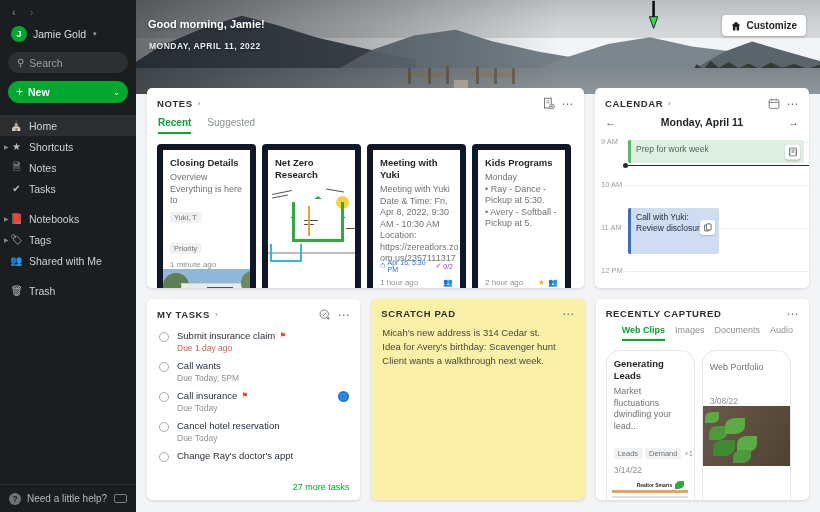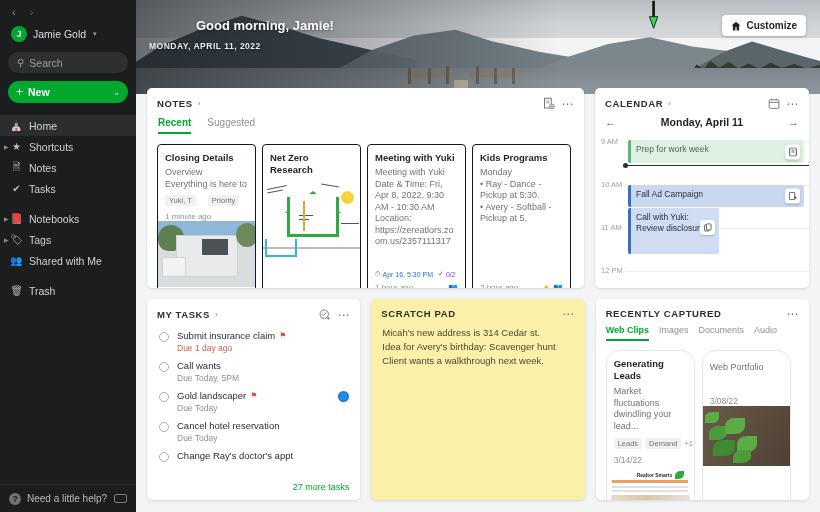--- a/index.html
+++ b/index.html
@@ -91,21 +91,21 @@
   .trees { position: absolute; left: 555px; top: 52px; width: 140px; height: 22px;
            background: #2f3b33; clip-path: polygon(0% 100%, 4% 56%, 9% 78%, 14% 40%, 20% 72%, 27% 46%, 34% 74%, 41% 52%, 49% 76%, 57% 48%, 65% 72%, 74% 54%, 83% 76%, 92% 58%, 100% 80%, 100% 100%); }
   .lake { position: absolute; left: 0; right: 0; top: 68px; height: 26px;
           background: linear-gradient(#7e868c, #90979c); }
   .dock { position: absolute; background: #b5a894; }
   .dock-main { left: 318px; top: 80px; width: 14px; height: 14px; background: #c3b7a3; }
   .dock-l { left: 270px; top: 72px; width: 45px; height: 5px; background: #8d8373; }
   .dock-r { left: 334px; top: 72px; width: 45px; height: 5px; background: #8d8373; }
   .post { position: absolute; width: 3px; background: #6f6455; }
   .hero-shade { position: absolute; inset: 0; background: linear-gradient(90deg, rgba(22,26,30,.62) 0%, rgba(22,26,30,.28) 36%, rgba(22,26,30,0) 62%); }
-  .greet { position: absolute; left: 12px; top: 18px; color: #fff; font-size: 13px; font-weight: bold; text-shadow: 0 1px 3px rgba(0,0,0,.45); margin-left: 48px; }
+  .greet { position: absolute; left: 12px; top: 18px; color: #fff; font-size: 11px; font-weight: bold; text-shadow: 0 1px 3px rgba(0,0,0,.45); }
   .datesub { position: absolute; left: 13px; top: 41px; color: #e8eaec; font-size: 8.5px; font-weight: bold; letter-spacing: .5px; text-shadow: 0 1px 3px rgba(0,0,0,.5); }
   .customize {
     position: absolute; right: 14px; top: 15px; background: #fff; border-radius: 4px;
     height: 21px; display: flex; align-items: center; gap: 5px; padding: 0 9px;
     font-size: 10px; font-weight: bold; color: #1f2225; cursor: pointer; box-shadow: 0 1px 3px rgba(0,0,0,.25);
   }
   .cursor { position: absolute; left: 513px; top: 0px; width: 10px; height: 30px; }
 
   
   .grid { position: absolute; left: 0; right: 0; top: 88px; bottom: 0; padding: 0 11px; }
@@ -122,27 +122,27 @@
   .mini-ic { width: 12px; height: 13px; cursor: pointer; }
 
   .tabs { display: flex; gap: 16px; padding: 7px 11px 0 11px; }
   .tab { font-size: 10px; color: #8c9194; padding-bottom: 4px; cursor: pointer; }
   .tab.active { color: #00a82d; font-weight: bold; border-bottom: 2px solid #00a82d; }
 
   
   .notes-panel { width: 437px; height: 200px; }
   .note-strip { display: flex; gap: 6px; padding: 10px 0 0 10px; overflow: hidden; height: 165px; }
   .note {
-    width: 99px; flex: 0 0 99px; border: 1px solid #0f172a; border-radius: 4px;
+    width: 99px; flex: 0 0 99px; border: 6px solid #0f172a; border-radius: 4px;
     height: 155px; position: relative; overflow: hidden; cursor: pointer; background: #fff;
   }
   .note-body { padding: 7px 7px 0 7px; }
   .note-title { font-size: 9.5px; font-weight: bold; color: #1f2225; line-height: 12px; margin-bottom: 3px; }
   .note-snip { font-size: 9px; color: #6f7477; line-height: 11.5px; }
-  .note-tags { display: flex; gap: 12px; margin-top: 5px; flex-wrap: wrap; }
+  .note-tags { display: flex; gap: 20px; margin-top: 5px; flex-wrap: wrap; }
   .tag { background: #f0f1f2; border-radius: 2px; font-size: 7.5px; color: #6f7477; padding: 1px 4px; }
   .note-time { font-size: 8px; color: #8c9194; margin-top: 6px; }
   .note-foot {
     position: absolute; left: 7px; right: 7px; bottom: 6px; display: flex;
     align-items: center; gap: 5px;
   }
   .note-foot2 { position: absolute; left: 7px; right: 7px; bottom: 20px; display: flex; align-items: center; gap: 5px; }
   .chip { display: flex; align-items: center; gap: 2px; font-size: 7px; }
   .chip.blue { color: #2f6fd0; }
   .chip.purple { color: #8b3fbe; }
@@ -201,29 +201,29 @@
   }
   .more-tasks { position: absolute; right: 11px; bottom: 8px; font-size: 9px; color: #00a82d; cursor: pointer; }
 
   
   .scratch-panel { width: 214px; height: 201px; background: #fbf0a8; }
   .scratch-line { font-size: 9.5px; color: #4a4735; line-height: 14px; padding: 0 11px; }
   .scratch-body { padding-top: 7px; }
 
   
   .rc-panel { width: 214px; height: 201px; }
-  .rc-tabs { display: flex; gap: 10px; padding: 6px 10px 0 10px; }
+  .rc-tabs { display: flex; gap: 10px; padding: 6px 10px 0 26px; }
   .rc-tab { font-size: 9px; color: #8c9194; padding-bottom: 4px; cursor: pointer; white-space: nowrap; }
   .rc-tab.active { color: #00a82d; font-weight: bold; border-bottom: 2px solid #00a82d; }
   .clip-strip { display: flex; gap: 7px; padding: 9px 0 0 10px; }
   .clip { width: 89px; flex: 0 0 89px; border: 1px solid #e6e7e9; border-radius: 14px; height: 176px; overflow: hidden; position: relative; cursor: pointer; }
   .clip-body { padding: 7px 7px 0 7px; }
   .clip-title { font-size: 9.5px; font-weight: bold; color: #1f2225; line-height: 12px; }
   .clip-snip { font-size: 9px; color: #6f7477; line-height: 11.5px; margin-top: 4px; }
-  .clip-tags { display: flex; gap: 3px; margin-top: 6px; align-items: center; }
+  .clip-tags { display: flex; gap: 3px; margin-top: 16px; align-items: center; }
   .clip-plus { font-size: 7.5px; color: #8c9194; }
   .clip-date { font-size: 8.5px; color: #8c9194; margin-top: 6px; }
   .clip-thumb { position: absolute; left: 0; right: 0; bottom: 0; height: 52px; overflow: hidden; }
   .web-thumb { background: #fff; position: relative; }
   .wt-bar { position: absolute; left: 4px; top: 4px; right: 4px; height: 7px; }
   .wt-brand { position: absolute; left: 26px; top: 3px; font-size: 5px; font-weight: bold; color: #1f2225; }
   .wt-leaf { position: absolute; right: 6px; top: 2px; width: 9px; height: 8px; background: #2faa3f; border-radius: 60% 0 60% 0; }
   .wt-txt { position: absolute; left: 5px; top: 15px; right: 6px; height: 3px; background: #e28a3c; opacity: .8; }
   .wt-l { position: absolute; left: 5px; right: 6px; height: 2px; background: #dfe1e2; }
   .wt-photo { position: absolute; left: 4px; bottom: 2px; right: 4px; height: 20px; background: linear-gradient(90deg,#e8dcc6,#d8c8ad 45%,#e7e2d9); }
@@ -504,30 +504,20 @@
                 <svg width="8" height="9" viewBox="0 0 10 12">
                   <rect x="0.6" y="0.6" width="8.8" height="10.8" rx="1" fill="none" stroke="#3d4447" stroke-width="1.2"></rect>
                   <line x1="3" y1="3.5" x2="7" y2="3.5" stroke="#3d4447" stroke-width="1"></line>
                   <line x1="3" y1="6" x2="7" y2="6" stroke="#3d4447" stroke-width="1"></line>
                 </svg>
               </span>
             </div>
             <div class="nowline" style="top:33px;"></div>
             <div class="nowdot" style="top:31px;"></div>
 
-            <div class="evt evt-blue" style="left:33px;right:5px;top:53px;height:22px;">
-              <div class="etitle">Fall Ad Campaign</div>
-              <span class="evt-ic">
-                <svg width="8" height="9" viewBox="0 0 12 12">
-                  <rect x="0.6" y="0.6" width="8" height="10.8" rx="1" fill="none" stroke="#3d4447" stroke-width="1.2"></rect>
-                  <line x1="8" y1="8.5" x2="11.5" y2="8.5" stroke="#3d4447" stroke-width="1.2"></line>
-                  <line x1="9.8" y1="6.8" x2="9.8" y2="10.2" stroke="#3d4447" stroke-width="1.2"></line>
-                </svg>
-              </span>
-            </div>
 
             <div class="evt evt-blue2" style="left:33px;width:91px;top:76px;height:46px;">
               <div class="etitle">Call with Yuki: Review disclosures</div>
               <span class="evt-ic" style="right:4px;top:12px;transform:none;">
                 <svg width="8" height="9" viewBox="0 0 12 12">
                   <rect x="0.6" y="2.2" width="7" height="9" rx="1" fill="none" stroke="#3d4447" stroke-width="1.2"></rect>
                   <rect x="3.6" y="0.6" width="7" height="9" rx="1" fill="#fff" stroke="#3d4447" stroke-width="1.2"></rect>
                 </svg>
               </span>
             </div>
@@ -569,21 +559,21 @@
                 <span class="ttitle">
                   <span>Call wants</span>
                 </span>
                 <span class="tdue" style="display:block;">Due Today, 5PM</span>
               </span>
             </div>
             <div class="task">
               <span class="tcheck"></span>
               <span class="tcontent">
                 <span class="ttitle">
-                  <span>Gold landscaper</span>
+                  <span>Call insurance</span>
                   <span class="flag">⚑</span>
                 </span>
                 <span class="tdue" style="display:block;">Due Today</span>
               </span>
               <span class="tglobe">🌐</span>
             </div>
             <div class="task">
               <span class="tcheck"></span>
               <span class="tcontent">
                 <span class="ttitle">

